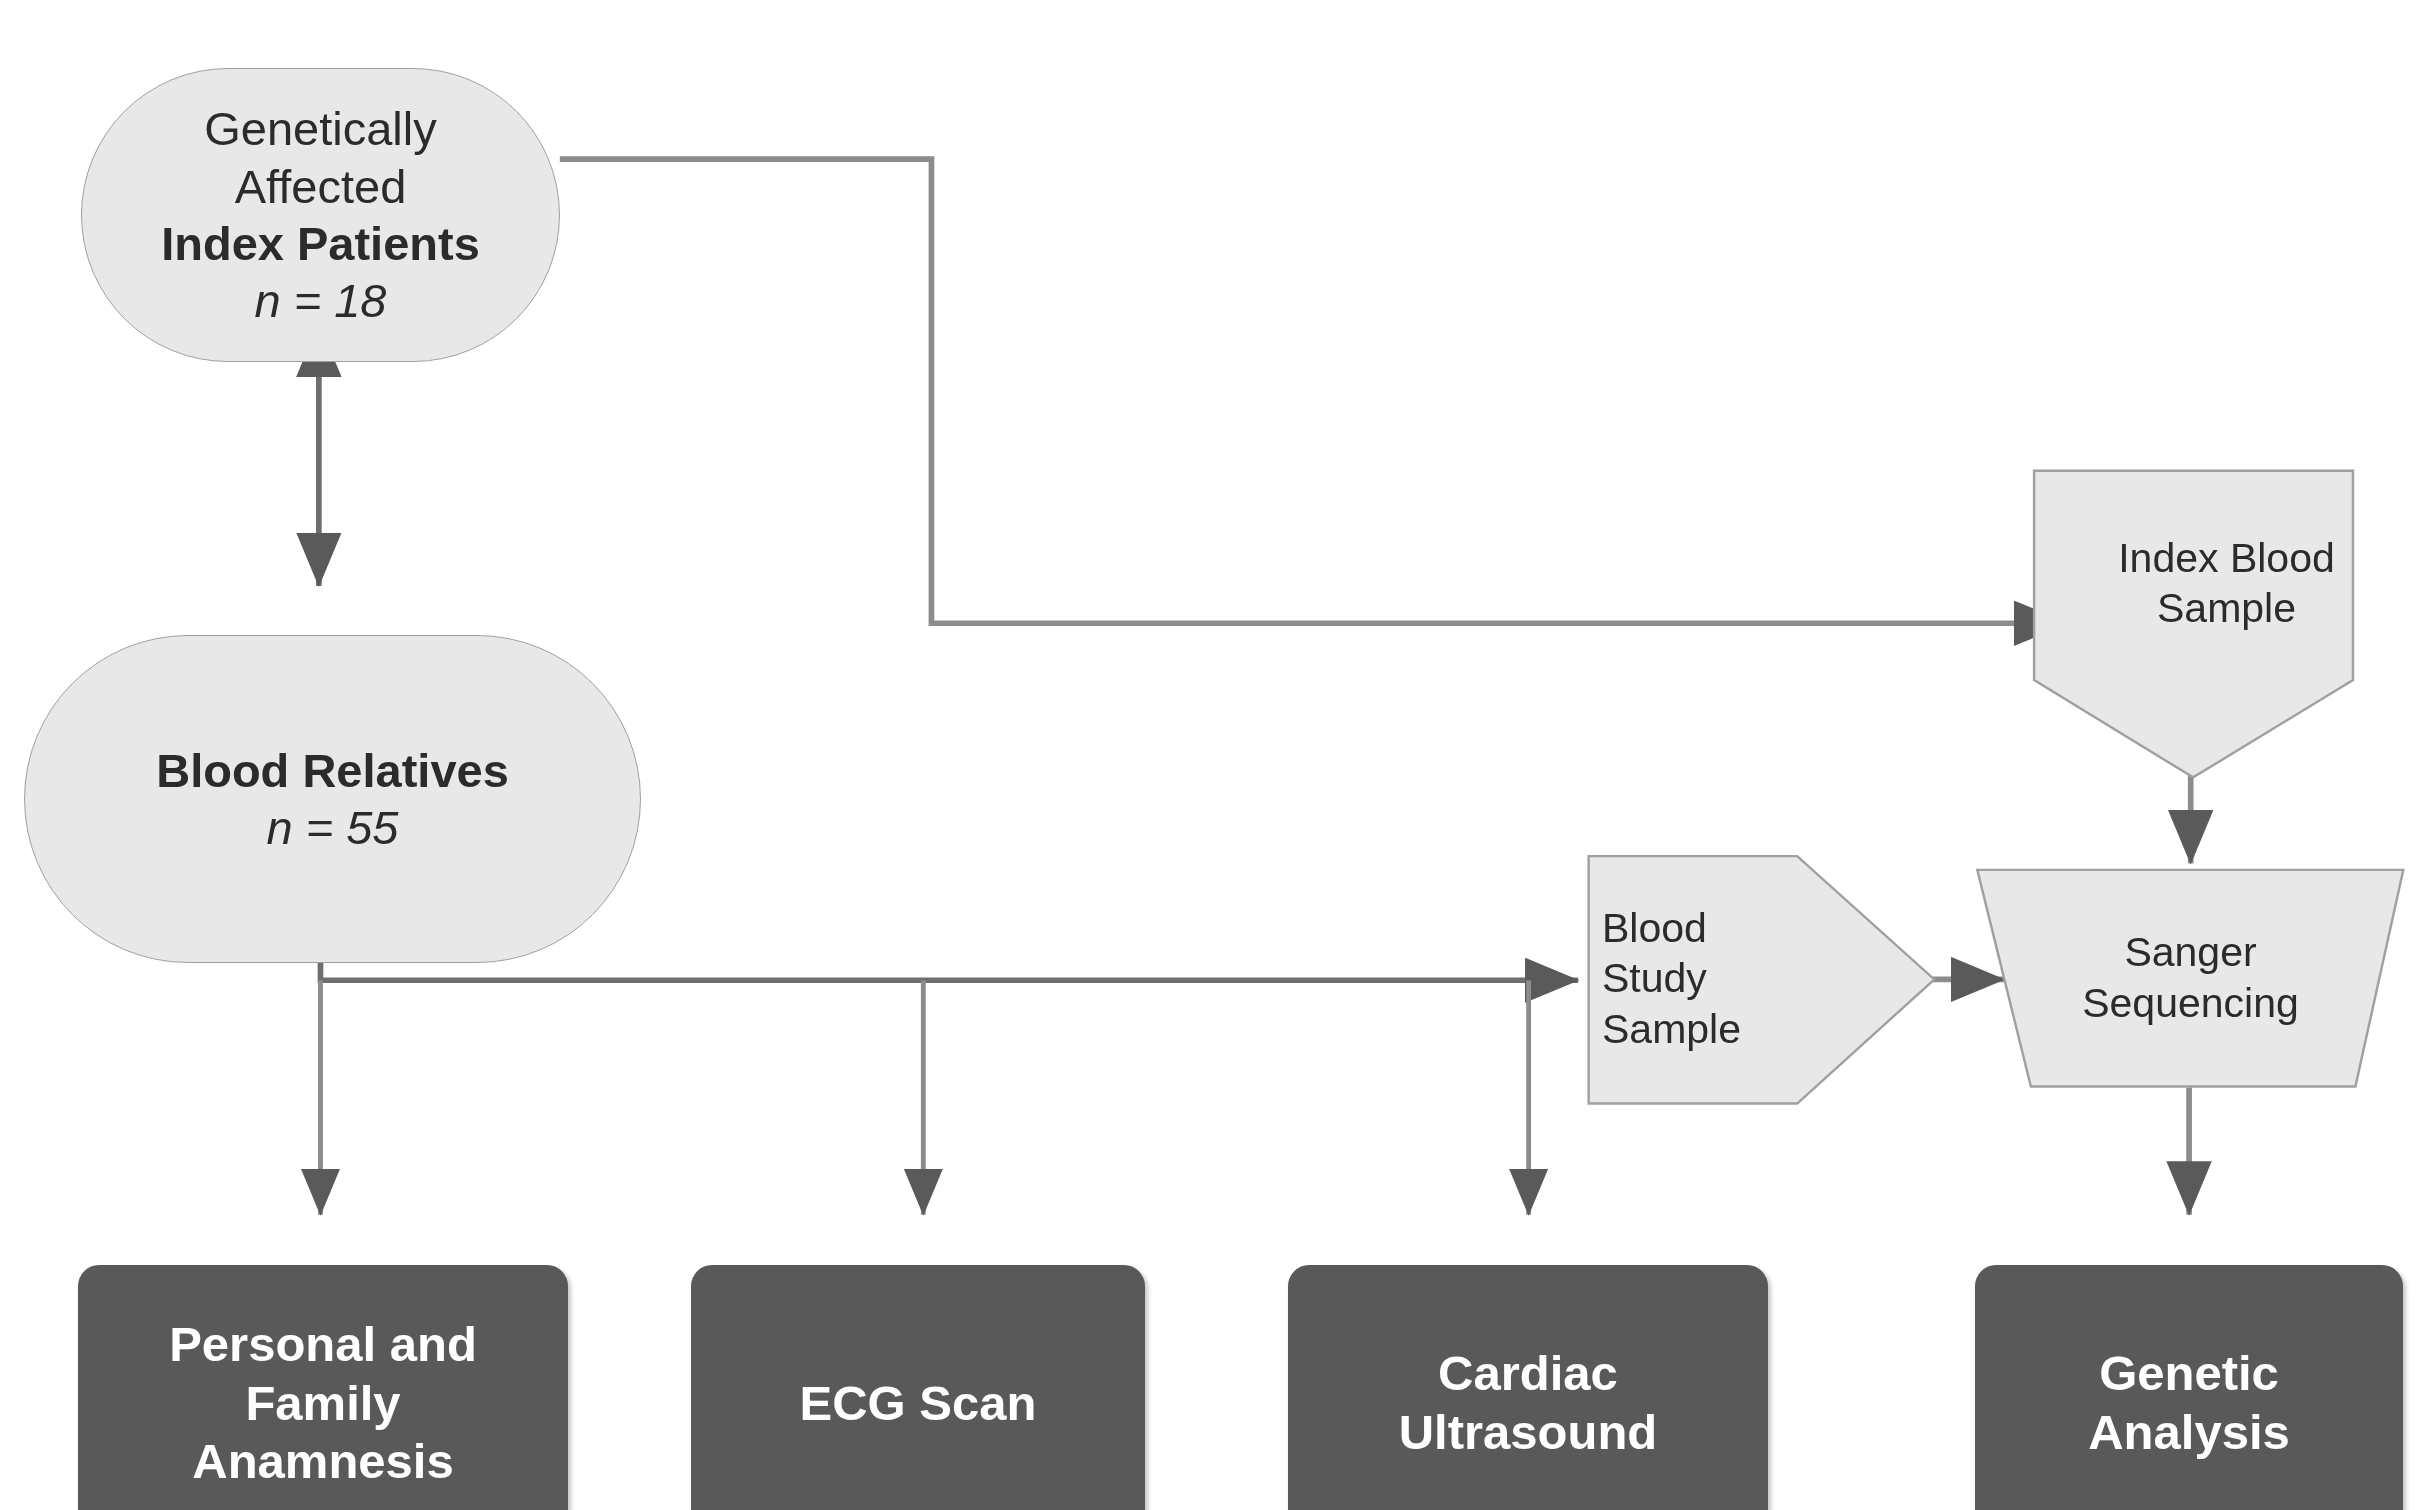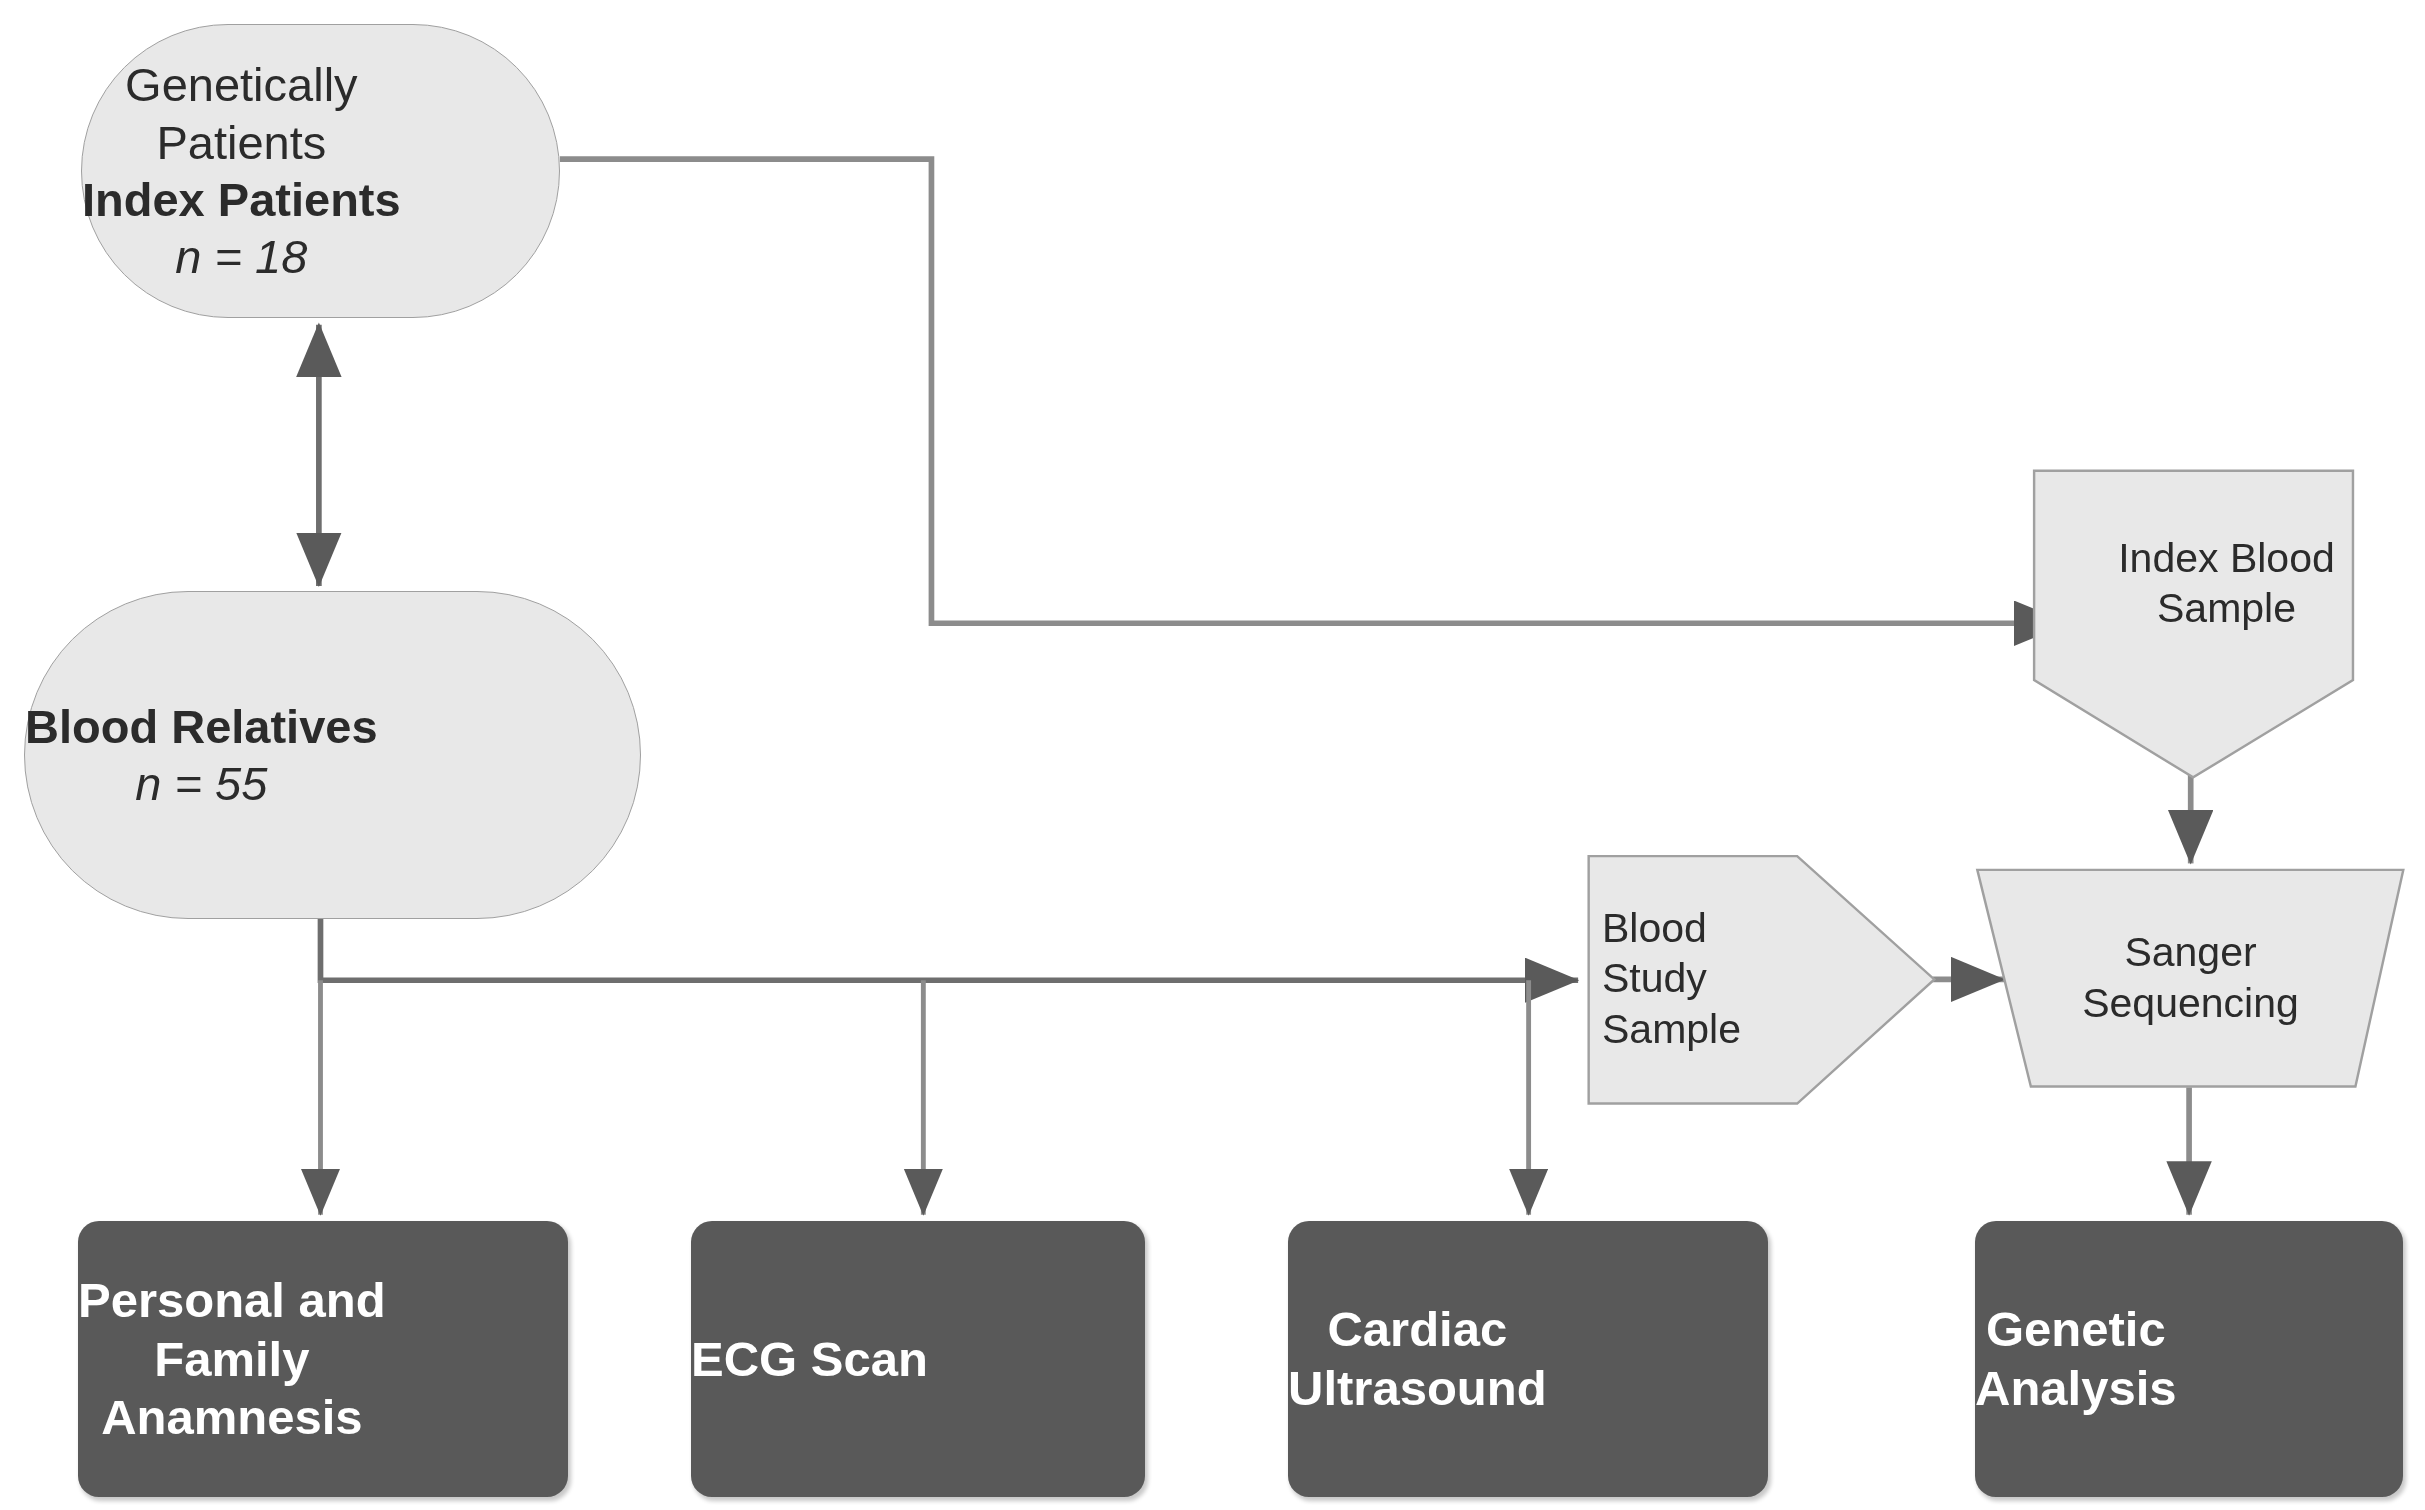--- a/index.html
+++ b/index.html
@@ -1,20 +1,20 @@
 <!DOCTYPE html>
 <html style="font-size:13px"><head>
 <meta charset="utf-8">
 <style>
   html,body{margin:0;padding:0;background:#ffffff;}
   body{width:2426px;height:1511px;font-family:"Liberation Sans",sans-serif;overflow:hidden;}
   #stage{position:relative;width:2426px;height:1511px;background:#fff;}
   svg.layer{position:absolute;left:0;top:0;width:2426px;height:1511px;}
 
-  .node{position:absolute;box-sizing:border-box;display:flex;align-items:center;justify-content:flex-start;text-align:center;}
+  .node{position:absolute;box-sizing:border-box;display:flex;align-items:center;justify-content:center;text-align:center;margin-top:44px;}
 
   .pill{background:#e8e8e8;border:1.6px solid #a0a0a0;}
   .pill-txt{line-height:1.22;color:#2b2b2b;font-size:47px;}
   .pill-txt .b{font-weight:bold;display:block;}
   .pill-txt .i{font-style:italic;display:block;}
   .pill-txt .n{display:block;}
 
   .darkbox{background:#595959;border-radius:21px;color:#ffffff;font-weight:bold;font-size:49px;line-height:1.2;
            box-shadow:2.4px 3.2px 4px rgba(0,0,0,0.22);}
   .poly-label{position:absolute;display:flex;align-items:center;justify-content:center;text-align:center;
@@ -97,21 +97,21 @@
   <div class="poly-label" style="left:2012px;top:880px;width:357px;height:195px;">
     <div>
       <div>Sanger</div>
       <div>Sequencing</div>
     </div>
   </div>
 
   <div class="node pill" style="left:81px;top:24px;width:479px;height:294px;border-radius:148px;">
     <div class="pill-txt">
       <span class="n">Genetically</span>
-      <span class="n">Patients</span>
+      <span class="n">Affected</span>
       <span class="b">Index Patients</span>
       <span class="i">n = 18</span>
     </div>
   </div>
 
   <div class="node pill" style="left:24px;top:591px;width:617px;height:328px;border-radius:164px;">
     <div class="pill-txt">
       <span class="b">Blood Relatives</span>
       <span class="i">n = 55</span>
     </div>

